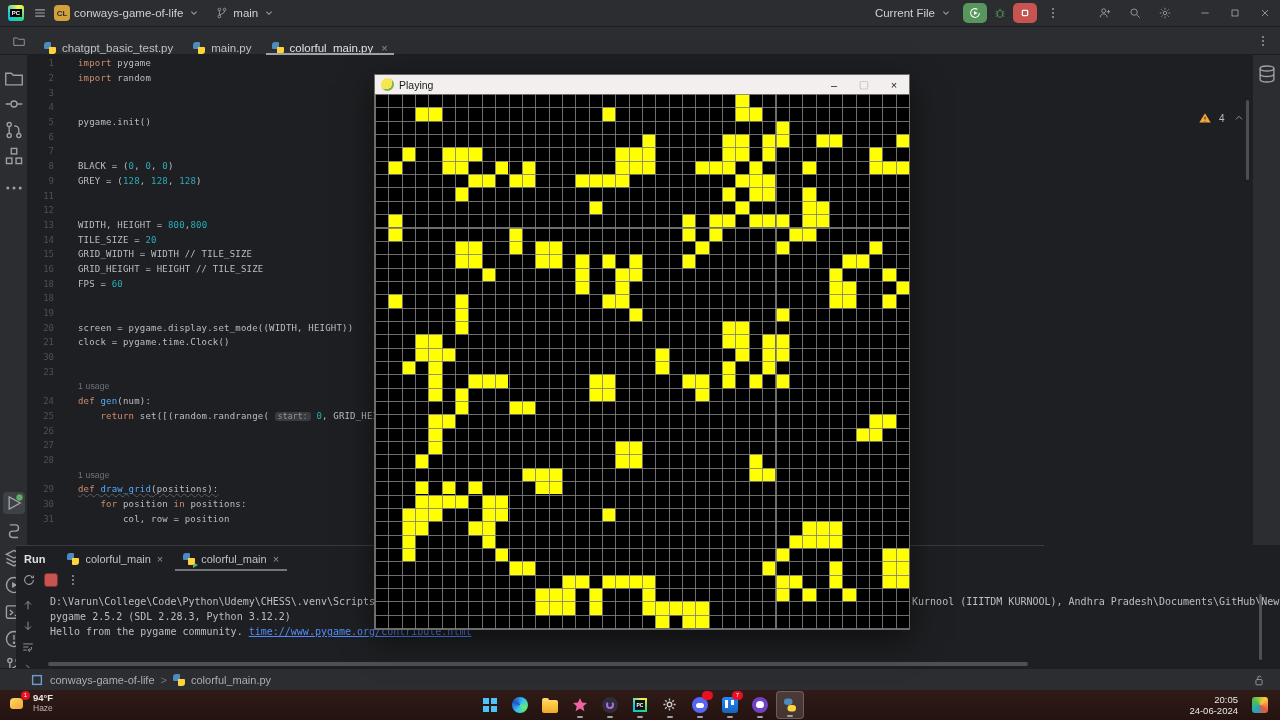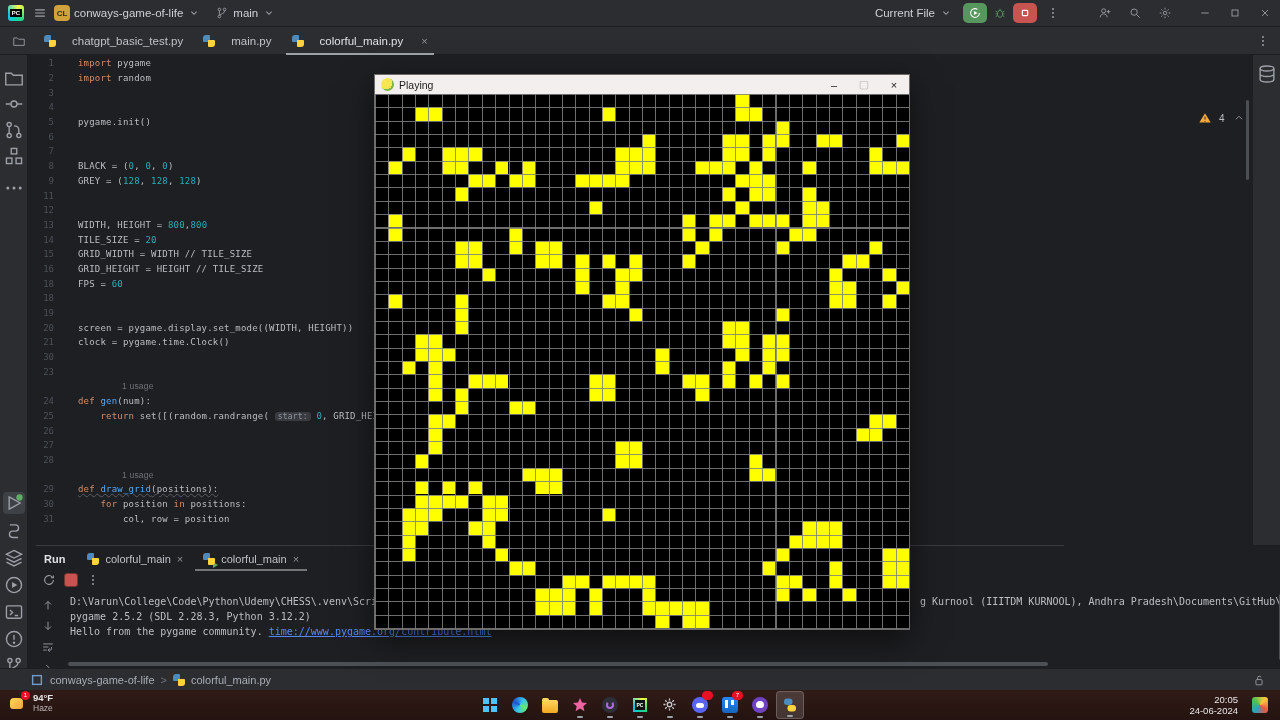--- a/index.html
+++ b/index.html
@@ -18,48 +18,48 @@
   .proj-badge{width:16px;height:16px;border-radius:4px;background:#D1A23C;color:#2B2D30;
     font-size:8px;font-weight:bold;display:flex;align-items:center;justify-content:center;}
   #titlebar .spacer{flex:1;}
   .run-btn{width:24px;height:20px;border-radius:5px;background:#57965C;display:flex;align-items:center;justify-content:center;margin:0 3px;}
   .stop-btn{width:24px;height:20px;border-radius:5px;background:#C75450;display:flex;align-items:center;justify-content:center;margin:0 3px;}
   .winctl{width:30px;height:27px;display:flex;align-items:center;justify-content:center;color:#B0B3B8;}
   
   #tabbar{position:absolute;left:0;top:27px;width:1280px;height:28px;background:#2B2D30;
     display:flex;align-items:stretch;font-size:11.5px;border-bottom:1px solid #1E1F22;box-sizing:border-box;}
   #tabbar .folder-lead{width:30px;display:flex;align-items:center;justify-content:center;margin-left:4px;}
-  .etab{display:flex;align-items:center;gap:16px;padding:0 10px;color:#BEC1C7;position:relative;}
+  .etab{display:flex;align-items:flex-end;gap:6px;padding:0 10px;color:#BEC1C7;position:relative;}
   .etab.active{color:#DFE1E5;}
   .etab.active::after{content:"";position:absolute;left:4px;right:4px;bottom:-1px;height:2px;background:#9DA2A8;}
   .etab .x{color:#8C9096;font-size:11px;margin-left:2px;}
   .py-ico{position:relative;width:12px;height:12px;flex:0 0 12px;}
   .py-ico::before{content:"";position:absolute;left:0;top:0;width:7px;height:7px;border-radius:3px 1px 0 1px;background:#4B8BBE;}
   .py-ico::after{content:"";position:absolute;right:0;bottom:0;width:7px;height:7px;border-radius:0 1px 3px 1px;background:#FFD43B;}
   #tabbar .trail{margin-left:auto;display:flex;align-items:center;padding-right:10px;}
   
   #stripe-left{position:absolute;left:0;top:55px;width:28px;height:613px;background:#2B2D30;border-right:1px solid #1E1F22;box-sizing:border-box;}
   .stripe-ico{position:absolute;left:3px;width:22px;height:22px;border-radius:4px;display:flex;align-items:center;justify-content:center;color:#9DA0A8;}
   .stripe-ico.sel{background:#3E4145;}
   
   #editor{position:absolute;left:28px;top:55px;width:1224px;height:490px;background:#1E1F22;overflow:hidden;}
   #code-lines{position:absolute;left:0;top:1px;}
   .crow{display:flex;height:14.7px;align-items:center;}
   .gut{width:26px;text-align:right;color:#4B5059;font:9px "DejaVu Sans Mono",monospace;flex:0 0 26px;}
   .ctext{white-space:pre;padding-left:24px;font:9px "DejaVu Sans Mono",monospace;color:#BCBEC4;letter-spacing:.2px;}
   .ctext.wavy{text-decoration:underline;text-decoration-style:wavy;text-decoration-color:#5A5D63;}
   .kw{color:#CF8E6D;} .num{color:#2AACB8;} .fn{color:#56A8F5;}
-  .usage{color:#6F737A;font-size:8.5px;font-family:"Liberation Sans",sans-serif;margin-left:44px;}
+  .usage{color:#6F737A;font-size:8.5px;font-family:"Liberation Sans",sans-serif;}
   .hint{background:#393B40;color:#9095A0;border-radius:3px;padding:0 3px;font-size:8px;}
   #inspect{position:absolute;left:1170px;top:56px;display:flex;align-items:center;gap:7px;font-size:10px;color:#BCBEC4;}
   #ed-scroll{position:absolute;left:1218px;top:45px;width:3px;height:80px;background:#4B4E53;border-radius:2px;}
   
   #stripe-right{position:absolute;left:1252px;top:55px;width:28px;height:490px;background:#2B2D30;border-left:1px solid #1E1F22;box-sizing:border-box;}
   
-  #runpanel{position:absolute;left:36px;top:545px;width:1028px;height:123px;background:#1E1F22;border-top:1px solid #393B40;box-sizing:border-box;font-size:11px;text-decoration:underline;}
+  #runpanel{position:absolute;left:16px;top:545px;width:1028px;height:123px;background:#1E1F22;border-top:1px solid #393B40;box-sizing:border-box;font-size:11px;text-decoration:underline;}
   #run-head{position:absolute;left:0;top:0;height:25px;display:flex;align-items:center;}
   #run-title{font-weight:bold;color:#DFE1E5;padding:0 12px 0 8px;}
   .rtab{display:flex;align-items:center;gap:6px;padding:0 10px;height:25px;color:#BEC1C7;position:relative;}
   .rtab.active::after{content:"";position:absolute;left:2px;right:2px;bottom:0;height:2px;background:#747577;}
   .rtab .x{color:#8C9096;font-size:11px;}
   .py-run{position:relative;}
   .py-run::marker{content:"";}
   .py-run .runov{position:absolute;right:-3px;bottom:-3px;width:0;height:0;border-left:5px solid #5FAD65;border-top:3px solid transparent;border-bottom:3px solid transparent;}
   #run-toolbar{position:absolute;left:6px;top:27px;display:flex;align-items:center;gap:8px;}
   .stop-mini{width:12px;height:12px;border-radius:3px;background:#C75450;border:1px solid #7a3330;}

